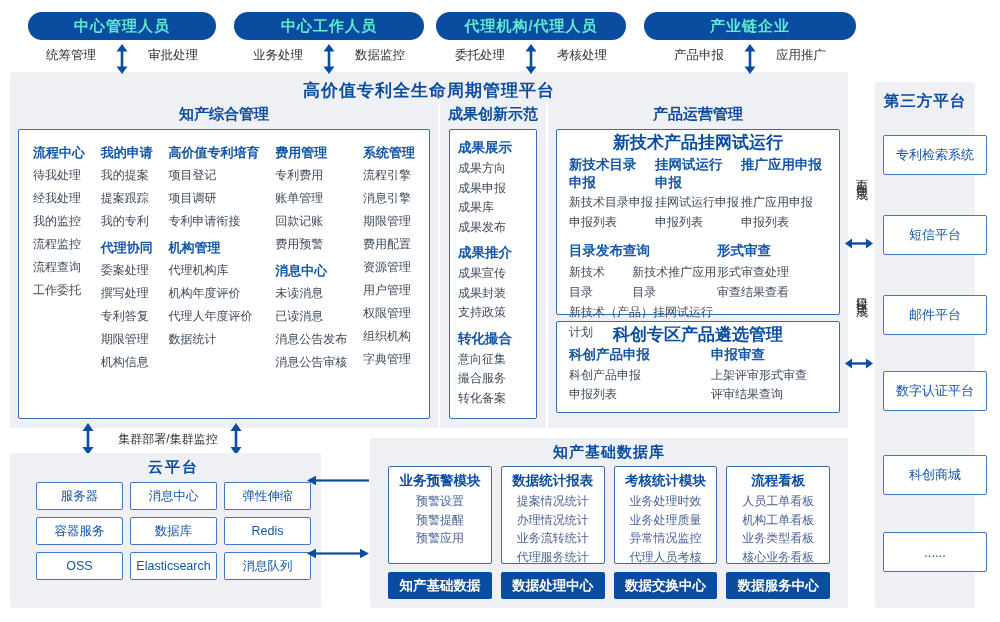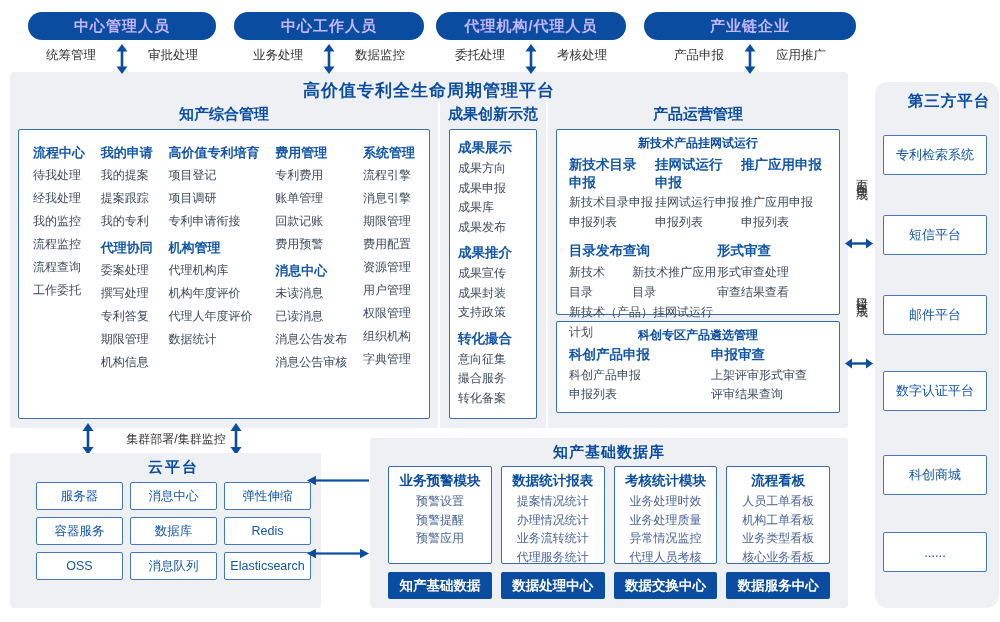--- a/index.html
+++ b/index.html
@@ -3,21 +3,21 @@
 <meta charset="utf-8">
 <style>
   html,body{margin:0;padding:0;background:#fff;}
   body{font-family:"Liberation Sans","DejaVu Sans",sans-serif;}
   #stage{position:relative;width:1000px;height:622px;background:#fff;overflow:hidden;}
   svg.arrow{position:absolute;}
   svg.arrow *{fill:#0a4c9f;}
 
   
   .actor{position:absolute;top:12px;}
-  .abox{height:28px;background:#0a4c9f;border-radius:14px;color:#c4b5fd;font-size:15px;font-weight:bold;
+  .abox{height:28px;background:#0a4c9f;border-radius:14px;color:#5eead4;font-size:15px;font-weight:bold;
         display:flex;align-items:center;justify-content:center;letter-spacing:1px;}
   .alabels{display:flex;justify-content:center;gap:52px;margin-top:7px;font-size:12.5px;color:#333;}
   .aarrow{position:absolute;top:32px;left:50%;transform:translateX(-50%);z-index:5;}
 
   
   .main-panel{position:absolute;left:10px;top:72px;width:838px;height:356px;background:#eef0f3;border-radius:3px;}
   .main-title{text-align:center;padding-top:7px;font-size:17px;font-weight:bold;color:#0a4c9f;letter-spacing:1px;}
   .sections{position:absolute;top:30px;left:0;right:0;bottom:0;display:flex;}
   .sec1{width:428px;}
   .sec2{width:106px;border-left:2px solid #fff;}
@@ -28,21 +28,21 @@
   .s1box{margin:0 8px;height:290px;display:flex;justify-content:space-between;padding:8px 14px;}
   .grp b{display:block;color:#1356a8;font-size:13px;font-weight:bold;line-height:22px;margin-top:4px;}
   .grp i{display:block;font-style:normal;color:#3e4a5a;font-size:12px;line-height:23px;}
 
   .s2box{margin:0 9px;height:290px;padding:2px 8px;}
   .s2box .grp b{font-size:13.5px;margin-top:5px;line-height:22px;}
   .s2box .grp i{line-height:19.5px;}
 
   .aBox{margin:0 8px;height:186px;}
   .bBox{margin:6px 8px 0;height:92px;}
-  .sub-title{text-align:center;font-size:12px;font-weight:bold;color:#0a4c9f;line-height:22px;padding-top:2px;}
+  .sub-title{text-align:center;font-size:17px;font-weight:bold;color:#0a4c9f;line-height:22px;padding-top:2px;}
   .tg-row{display:flex;padding:0 12px;}
   .tg{flex:1;}
   .tg b{display:block;color:#1356a8;font-size:13.5px;font-weight:bold;line-height:18px;min-height:36px;margin-top:2px;}
   .tg b span{display:block;}
   .tg i,.bl i,.br i,.bgrp i{display:block;font-style:normal;color:#3e4a5a;font-size:12px;line-height:20px;}
   .bot-row{display:flex;padding:0 12px;margin-top:8px;}
   .bl{flex:1;}
   .br{width:110px;}
   .bl b,.br b,.bgrp b{display:block;color:#1356a8;font-size:13.5px;font-weight:bold;line-height:22px;}
   .irow{display:flex;gap:16px;}
@@ -50,27 +50,27 @@
   .bgrp1{width:55%;}
   .bgrp2{flex:1;}
   .bBox .sub-title{line-height:18px;padding-top:4px;}
   .bgrp b{line-height:22px;}
   .bgrp i{line-height:19px;}
 
   
   .vtext{position:absolute;writing-mode:vertical-rl;font-size:12px;color:#333;letter-spacing:3px;}
 
   
-  .side-panel{position:absolute;left:875px;top:82px;width:100px;height:526px;background:#eef0f3;border-radius:13px;padding-left:24px;}
+  .side-panel{position:absolute;left:875px;top:82px;width:100px;height:526px;background:#eef0f3;border-radius:3px;}
   .side-title{text-align:center;font-size:15.5px;font-weight:bold;color:#0a4c9f;padding-top:9px;letter-spacing:1px;}
   .sbox{position:absolute;left:8px;width:104px;height:40px;background:#fff;border:1px solid #4577c0;border-radius:2px;
         display:flex;align-items:center;justify-content:center;font-size:13px;color:#1356a8;box-sizing:border-box;}
 
   
-  .cluster-label{position:absolute;left:108px;top:431px;width:136px;text-align:center;font-size:12px;color:#333;}
+  .cluster-label{position:absolute;left:100px;top:431px;width:136px;text-align:center;font-size:12px;color:#333;}
 
   
   .cloud-panel{position:absolute;left:10px;top:453px;width:295px;height:155px;background:#eef0f3;border-radius:3px;padding-left:16px;}
   .cloud-title{text-align:center;font-size:15px;font-weight:bold;color:#0a4c9f;padding-top:5px;letter-spacing:2px;}
   .cgrid{display:grid;grid-template-columns:repeat(3,1fr);gap:7px;padding:5px 10px 0;}
   .cbox{height:28px;background:#fff;border:1px solid #4577c0;border-radius:2px;display:flex;align-items:center;
         justify-content:center;font-size:12.5px;color:#1356a8;box-sizing:border-box;}
 
   
   .db-panel{position:absolute;left:370px;top:438px;width:478px;height:170px;background:#eef0f3;border-radius:3px;}
@@ -348,22 +348,22 @@
   <div class="cloud-panel">
     <div class="cloud-title">云平台</div>
     <div class="cgrid">
       <div class="cbox">服务器</div>
       <div class="cbox">消息中心</div>
       <div class="cbox">弹性伸缩</div>
       <div class="cbox">容器服务</div>
       <div class="cbox">数据库</div>
       <div class="cbox">Redis</div>
       <div class="cbox">OSS</div>
+      <div class="cbox">Elasticsearch</div>
       <div class="cbox">消息队列</div>
-      <div class="cbox">Elasticsearch</div>
     </div>
   </div>
 
   <svg class="arrow" style="left:307px;top:474px" width="62" height="13" viewBox="0 0 62 13">
       <polygon points="0,6.5 9,1.8 9,11.2"></polygon>
       <rect x="8" y="5.4" width="54" height="2.2"></rect>
     </svg>
   <svg class="arrow" style="left:307px;top:547px" width="62" height="13" viewBox="0 0 62 13">
       <polygon points="0,6.5 9,1.8 9,11.2"></polygon>
       <rect x="8" y="5.4" width="46" height="2.2"></rect>

